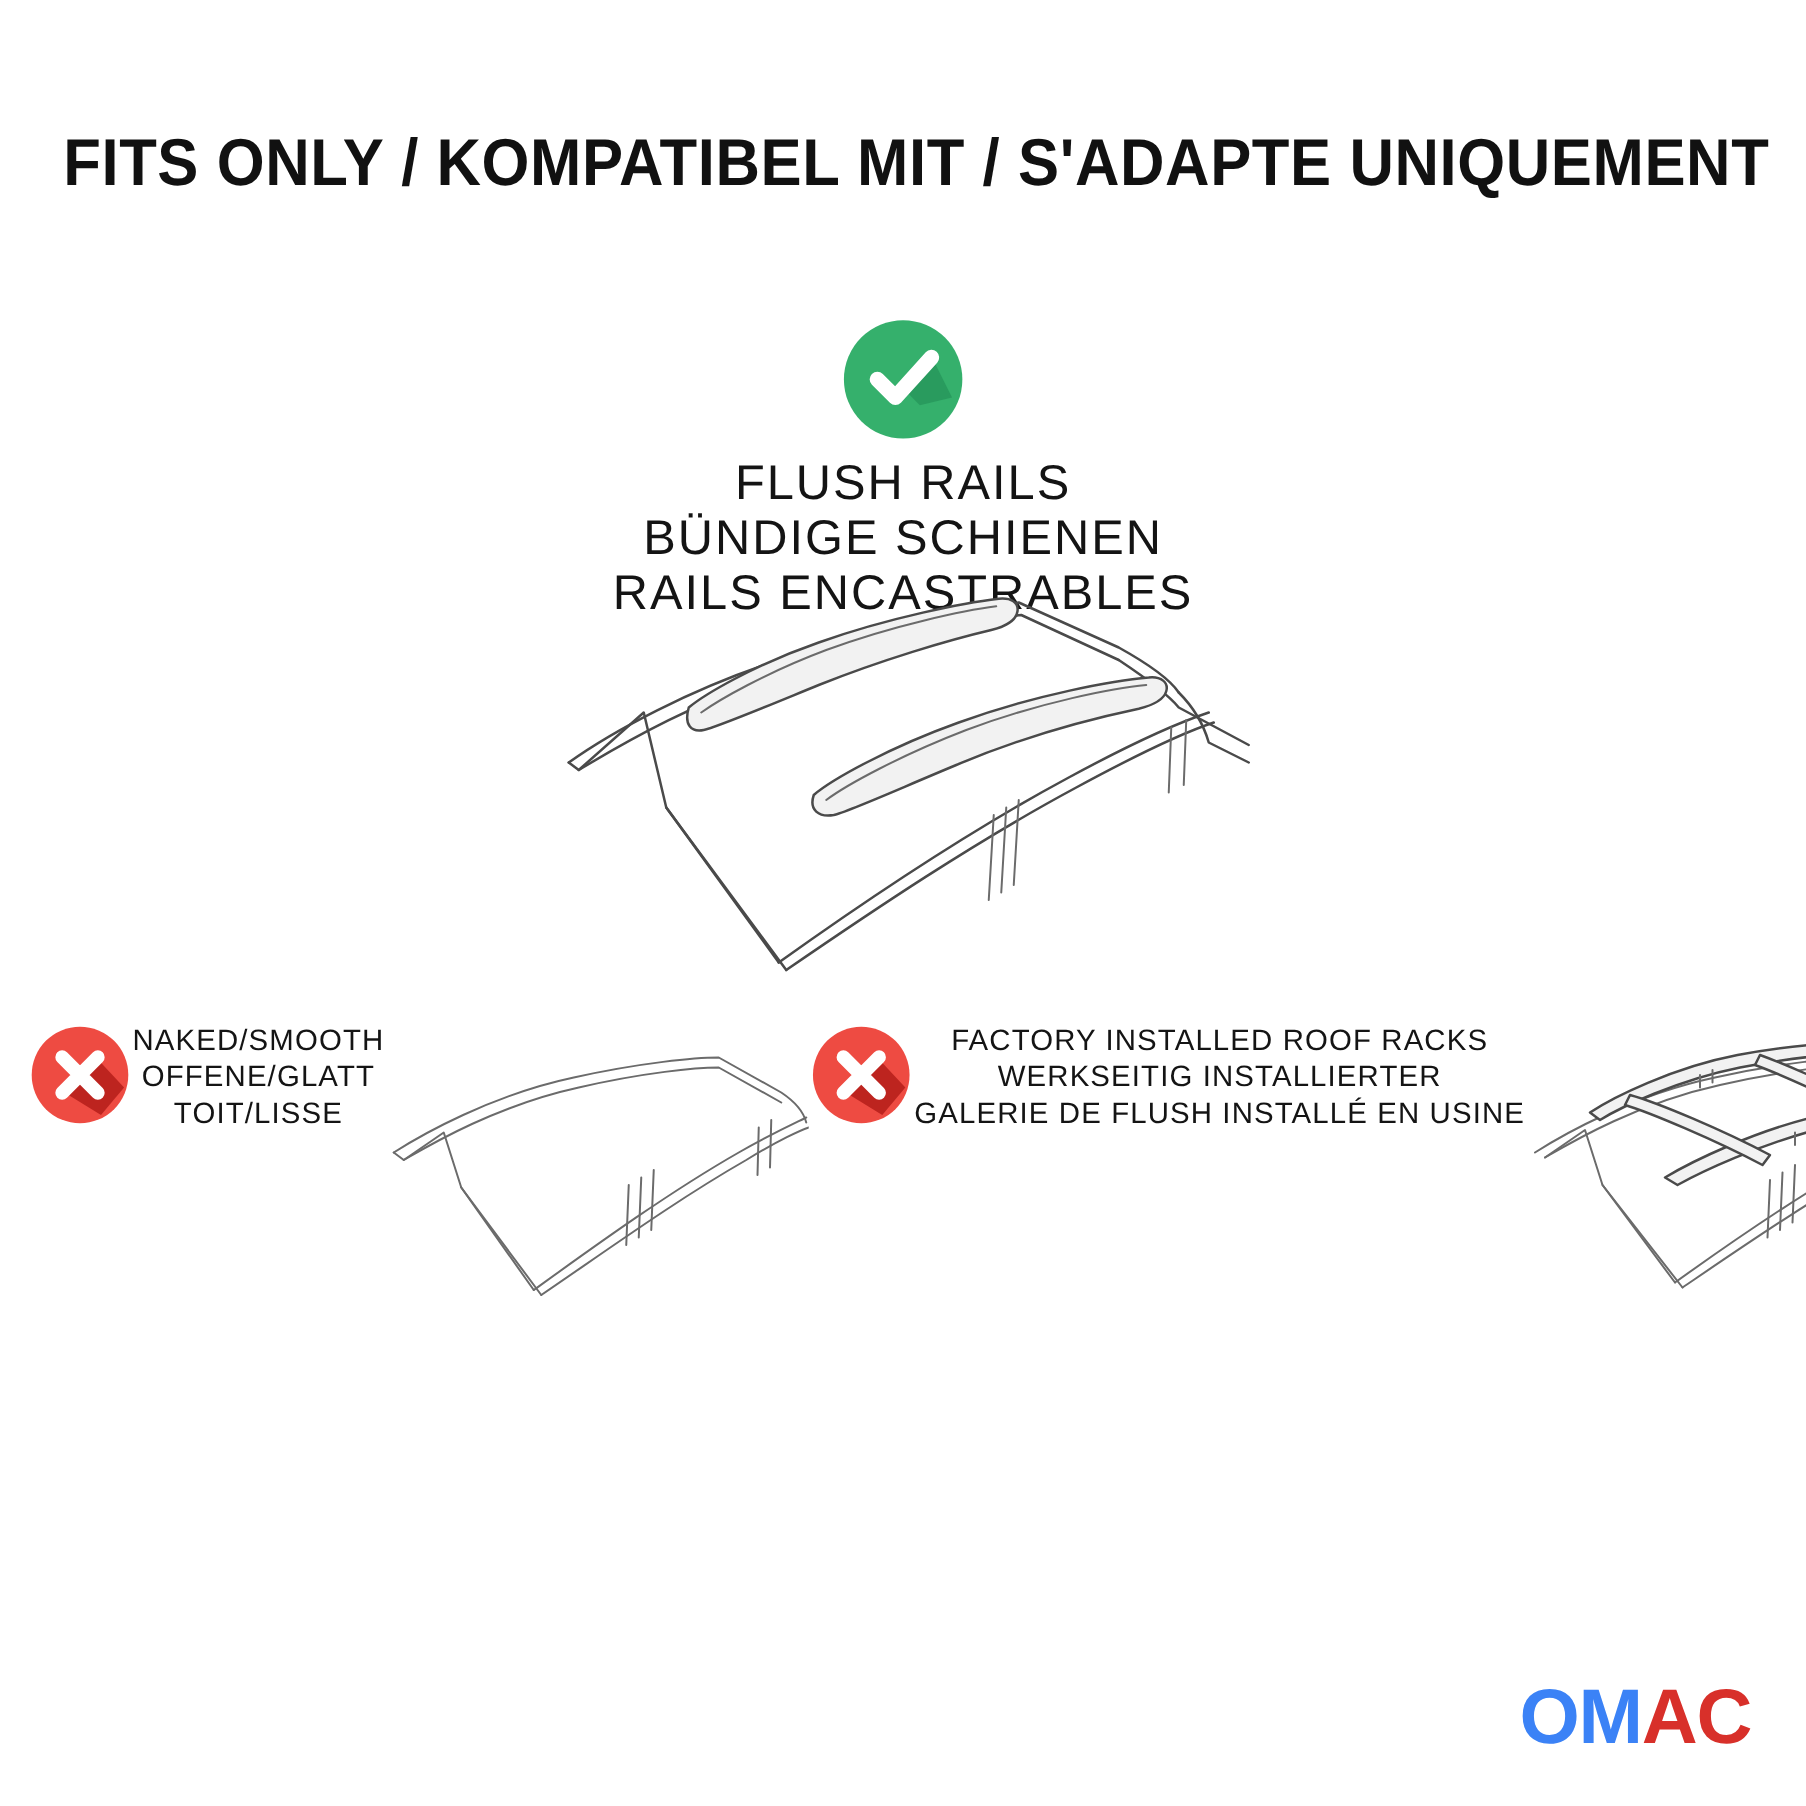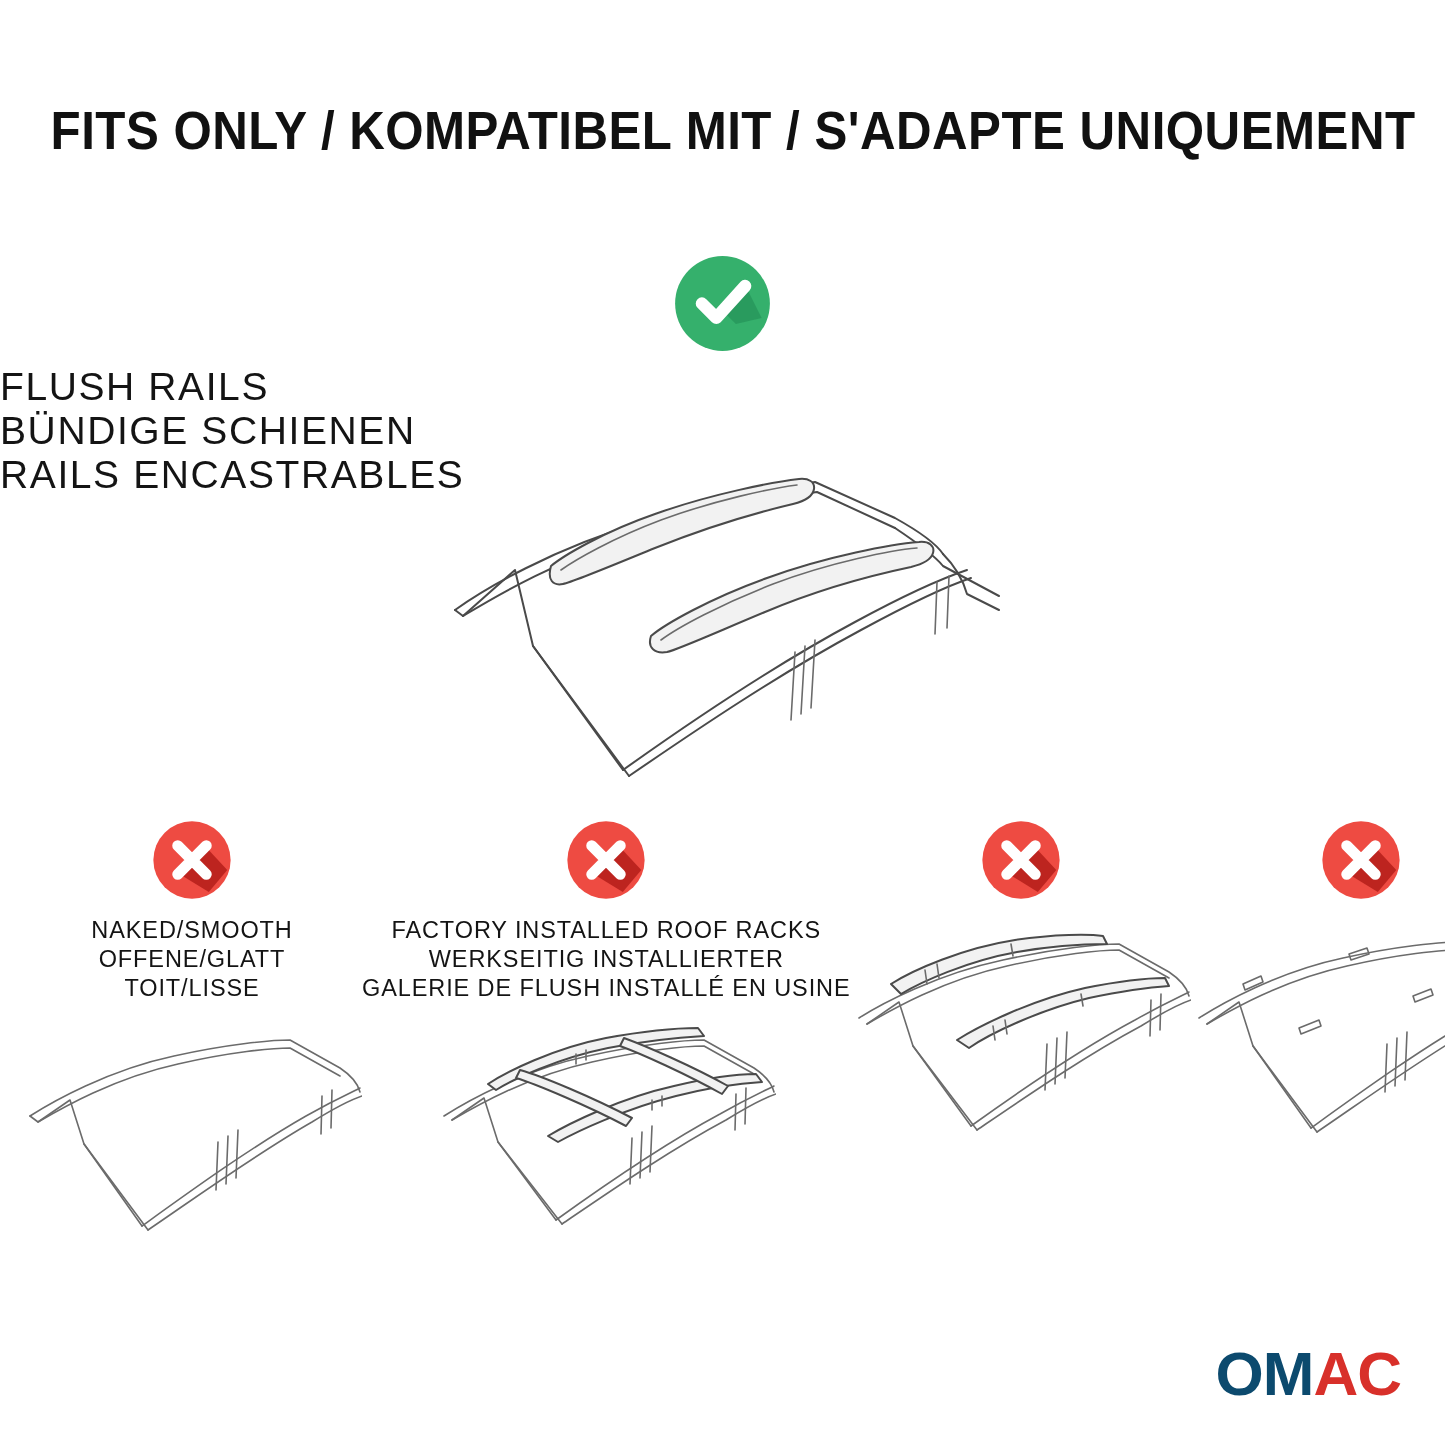--- a/index.html
+++ b/index.html
@@ -33,20 +33,21 @@
     transform-origin: center top;
     white-space: nowrap;
   }
 
   
   .fits-block {
     position: absolute;
     top: 252px;
     left: 0;
     width: 100%;
+    text-align: center;
   }
   .check-icon {
     width: 103px;
     height: 103px;
     display: block;
     margin: 0 auto 10px auto;
   }
   .fits-labels {
     font-weight: 300;
     font-size: 39px;
@@ -74,22 +75,21 @@
     width: 100%;
     display: flex;
     align-items: flex-start;
     justify-content: space-between;
     padding: 0 22px;
     box-sizing: border-box;
   }
   .col {
     flex: 1 1 0;
     display: flex;
-    flex-direction: column;
-    align-items: center;
+    flex-direction: row;
     position: relative;
   }
   .x-icon {
     width: 84px;
     height: 84px;
     display: block;
     margin-bottom: 14px;
   }
   .col-labels {
     font-weight: 300;
@@ -113,21 +113,21 @@
   
   .logo {
     position: absolute;
     right: 44px;
     bottom: 40px;
     font-weight: bold;
     font-size: 62px;
     letter-spacing: -1px;
     line-height: 1;
   }
-  .logo .om { color: #0c4a6e; margin-top: 31px; }
+  .logo .om { color: #3b82f6; margin-top: 31px; }
   .logo .ac { color: #d8302a; }
 
   .sketch { stroke: #4a4a4a; fill: none; stroke-width: 2; stroke-linecap: round; stroke-linejoin: round; }
   .sketch-thin { stroke: #6b6b6b; fill: none; stroke-width: 1.6; stroke-linecap: round; stroke-linejoin: round; }
   .sketch-fill { fill: #f2f2f2; stroke: #4a4a4a; stroke-width: 2; stroke-linejoin: round; }
 </style>
 </head>
 <body>
 
 <div class="title">FITS ONLY / KOMPATIBEL MIT / S'ADAPTE UNIQUEMENT</div>

